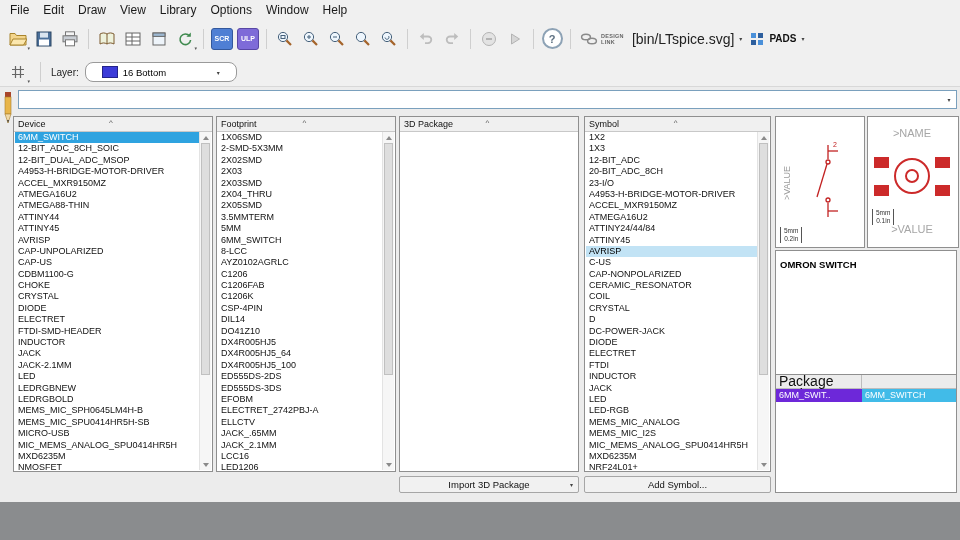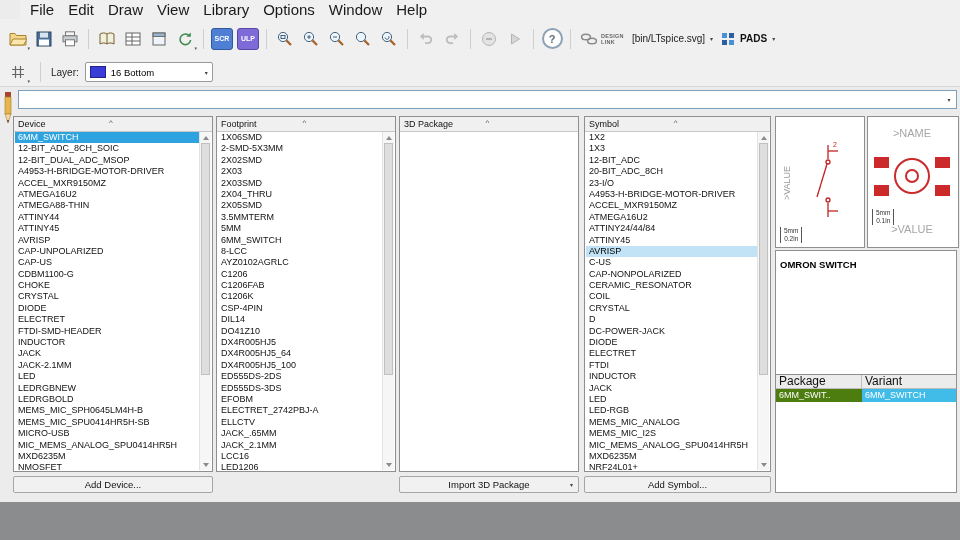--- a/index.html
+++ b/index.html
@@ -2,47 +2,47 @@
 <html><head>
 <meta charset="utf-8">
 <style>
   html,body{margin:0;padding:0;width:960px;height:540px;overflow:hidden;
     font-family:"Liberation Sans","DejaVu Sans",sans-serif;-webkit-font-smoothing:antialiased;}
   .window{position:absolute;left:0;top:0;width:960px;height:502px;background:#ececec;}
   .desktop{position:absolute;left:0;top:502px;width:960px;height:38px;background:#8a8c8e;}
 
   
   .menubar{position:absolute;left:0;top:0;right:0;height:19px;background:#f0f0f0;
-    border-bottom:1px solid #e2e2e2;display:flex;align-items:center;padding-left:3px;font-size:15px;color:#1a1a1a;margin-left:20px;}
+    border-bottom:1px solid #e2e2e2;display:flex;align-items:center;padding-left:3px;font-size:12px;color:#1a1a1a;}
   .menu-item{padding:2px 7px;cursor:default;}
 
   
   .toolbar{position:absolute;left:0;top:19px;right:0;height:39px;background:#f0f0f0;
     border-bottom:1px solid #d8d8d8;display:flex;align-items:center;padding-left:6px;gap:2px;}
   .ti{position:relative;width:24px;height:24px;display:flex;align-items:center;justify-content:center;border-radius:2px;}
   .ti.wide{width:auto;padding:0 3px;gap:3px;}
   .ti-dd{position:absolute;right:0;bottom:0;font-size:5px;line-height:5px;color:#555;}
   .tsep{width:1px;height:20px;background:#cfcfcf;margin:0 4px;flex:none;}
   .scr-btn,.ulp-btn{width:20px;height:20px;border-radius:3px;color:#fff;font-size:7px;font-weight:bold;
     display:flex;align-items:center;justify-content:center;}
   .scr-btn{background:#4f7fd4;border:1px solid #33589c;}
   .ulp-btn{background:#7e6bd8;border:1px solid #5847a5;}
   .help-q{width:17px;height:17px;border:2px solid #8da2b5;border-radius:50%;color:#5c6f80;font-weight:bold;
     font-size:11px;display:flex;align-items:center;justify-content:center;background:#fff;}
   .dl-text{display:flex;flex-direction:column;font-size:5.5px;font-weight:bold;color:#666;line-height:6px;letter-spacing:.3px;}
-  .ltsp-text{font-size:10px;color:#222;}
+  .ltsp-text{font-size:14px;color:#222;}
   .dd9{font-size:6px;color:#444;margin-left:2px;}
   .pads-text{font-size:10px;font-weight:bold;color:#111;margin-left:2px;}
 
   
   .layerbar{position:absolute;left:0;top:58px;right:0;height:28px;background:#f0f0f0;
     border-bottom:1px solid #d8d8d8;display:flex;align-items:center;padding-left:6px;gap:6px;}
   .layer-label{font-size:10px;color:#222;}
-  .layer-combo{width:118px;height:18px;background:#fff;border:1px solid #9a9a9a;border-radius:2px;
-    display:flex;align-items:center;gap:5px;padding:0 4px;font-size:9.5px;}
+  .layer-combo{width:118px;height:18px;background:#fff;border:1px solid #9a9a9a;border-radius:8px;
+    display:flex;align-items:center;gap:5px;padding:0 16px;font-size:9.5px;}
   .swatch{width:14px;height:10px;background:#3b3bd8;border:1px solid #22228a;flex:none;}
   .layer-combo .dd9{margin-left:auto;}
 
   
   .cmdbar{position:absolute;left:0;top:86px;right:0;height:26px;display:flex;align-items:center;padding:0 3px 0 18px;}
   .cmd-combo{flex:1;height:17px;background:#fff;border:1px solid #7aa0bd;display:flex;align-items:center;}
   .cmd-combo input{flex:1;border:none;outline:none;height:13px;font-size:10px;padding:0 3px;
     font-family:"Liberation Sans","DejaVu Sans",sans-serif;}
   .cmd-dd{width:14px;text-align:center;font-size:6px;color:#444;}
 
@@ -75,27 +75,27 @@
   .sym-preview{position:absolute;left:775px;top:116px;width:88px;height:130px;background:#fff;border:1px solid #8f8f8f;}
   .pkg-preview{position:absolute;left:867px;top:116px;width:90px;height:130px;background:#fff;border:1px solid #8f8f8f;}
   .scale{position:absolute;left:4px;display:flex;flex-direction:column;font-size:6.5px;color:#333;line-height:8px;}
   .scale span{border-left:1px solid #555;border-right:1px solid #555;padding:0 3px;text-align:center;}
   .desc-box{position:absolute;left:775px;top:250px;width:182px;height:134px;background:#fff;border:1px solid #8f8f8f;
     padding:3px 4px;box-sizing:border-box;}
   .desc-text{font-size:9.5px;font-weight:bold;color:#000;}
 
   
   .pv-table{position:absolute;left:775px;top:374px;width:182px;height:119px;background:#fff;border:1px solid #8f8f8f;box-sizing:border-box;}
-  .pvt-header{display:flex;height:13px;background:#ececec;border-bottom:1px solid #bdbdbd;font-size:12px;color:#111;}
+  .pvt-header{display:flex;height:13px;background:#ececec;border-bottom:1px solid #bdbdbd;font-size:14px;color:#111;flex-direction:column;}
   .pvt-h{padding:0 3px;line-height:13px;box-sizing:border-box;}
   .pvt-h.c1{width:86px;border-right:1px solid #bdbdbd;}
   .pvt-h.c2{flex:1;}
   .pvt-row{display:flex;height:13px;font-size:9px;}
   .pvt-c{padding:0 3px;line-height:13px;box-sizing:border-box;white-space:nowrap;overflow:hidden;}
-  .pvt-c.c1{width:86px;background:#4d7c0f;color:#fff;}
+  .pvt-c.c1{width:86px;background:#6d28d9;color:#fff;}
   .pvt-c.c2{flex:1;background:#41bbe8;color:#fff;}
 </style>
 </head>
 <body>
 
 <div class="window">
 
   <div class="menubar">
       <div class="menu-item">File</div>
       <div class="menu-item">Edit</div>
@@ -324,21 +324,20 @@
           <div class="row">MIC_MEMS_ANALOG_SPU0414HR5H</div>
           <div class="row">MXD6235M</div>
           <div class="row">NMOSFET</div>
         </div>
       <div class="vscroll">
         <span class="arr up"></span>
         <span class="thumb"></span>
         <span class="arr down"></span>
       </div>
     </div>
-    <button class="add-btn">Add Device...</button>
   </div>
 
   <div class="panel" style="left:216px;width:180px">
     <div class="panel-box">
       <div class="col-header">
         <span>Footprint</span>
         <span class="sort-icon">^</span>
       </div>
       <div class="list">
           <div class="row">1X06SMD</div>

